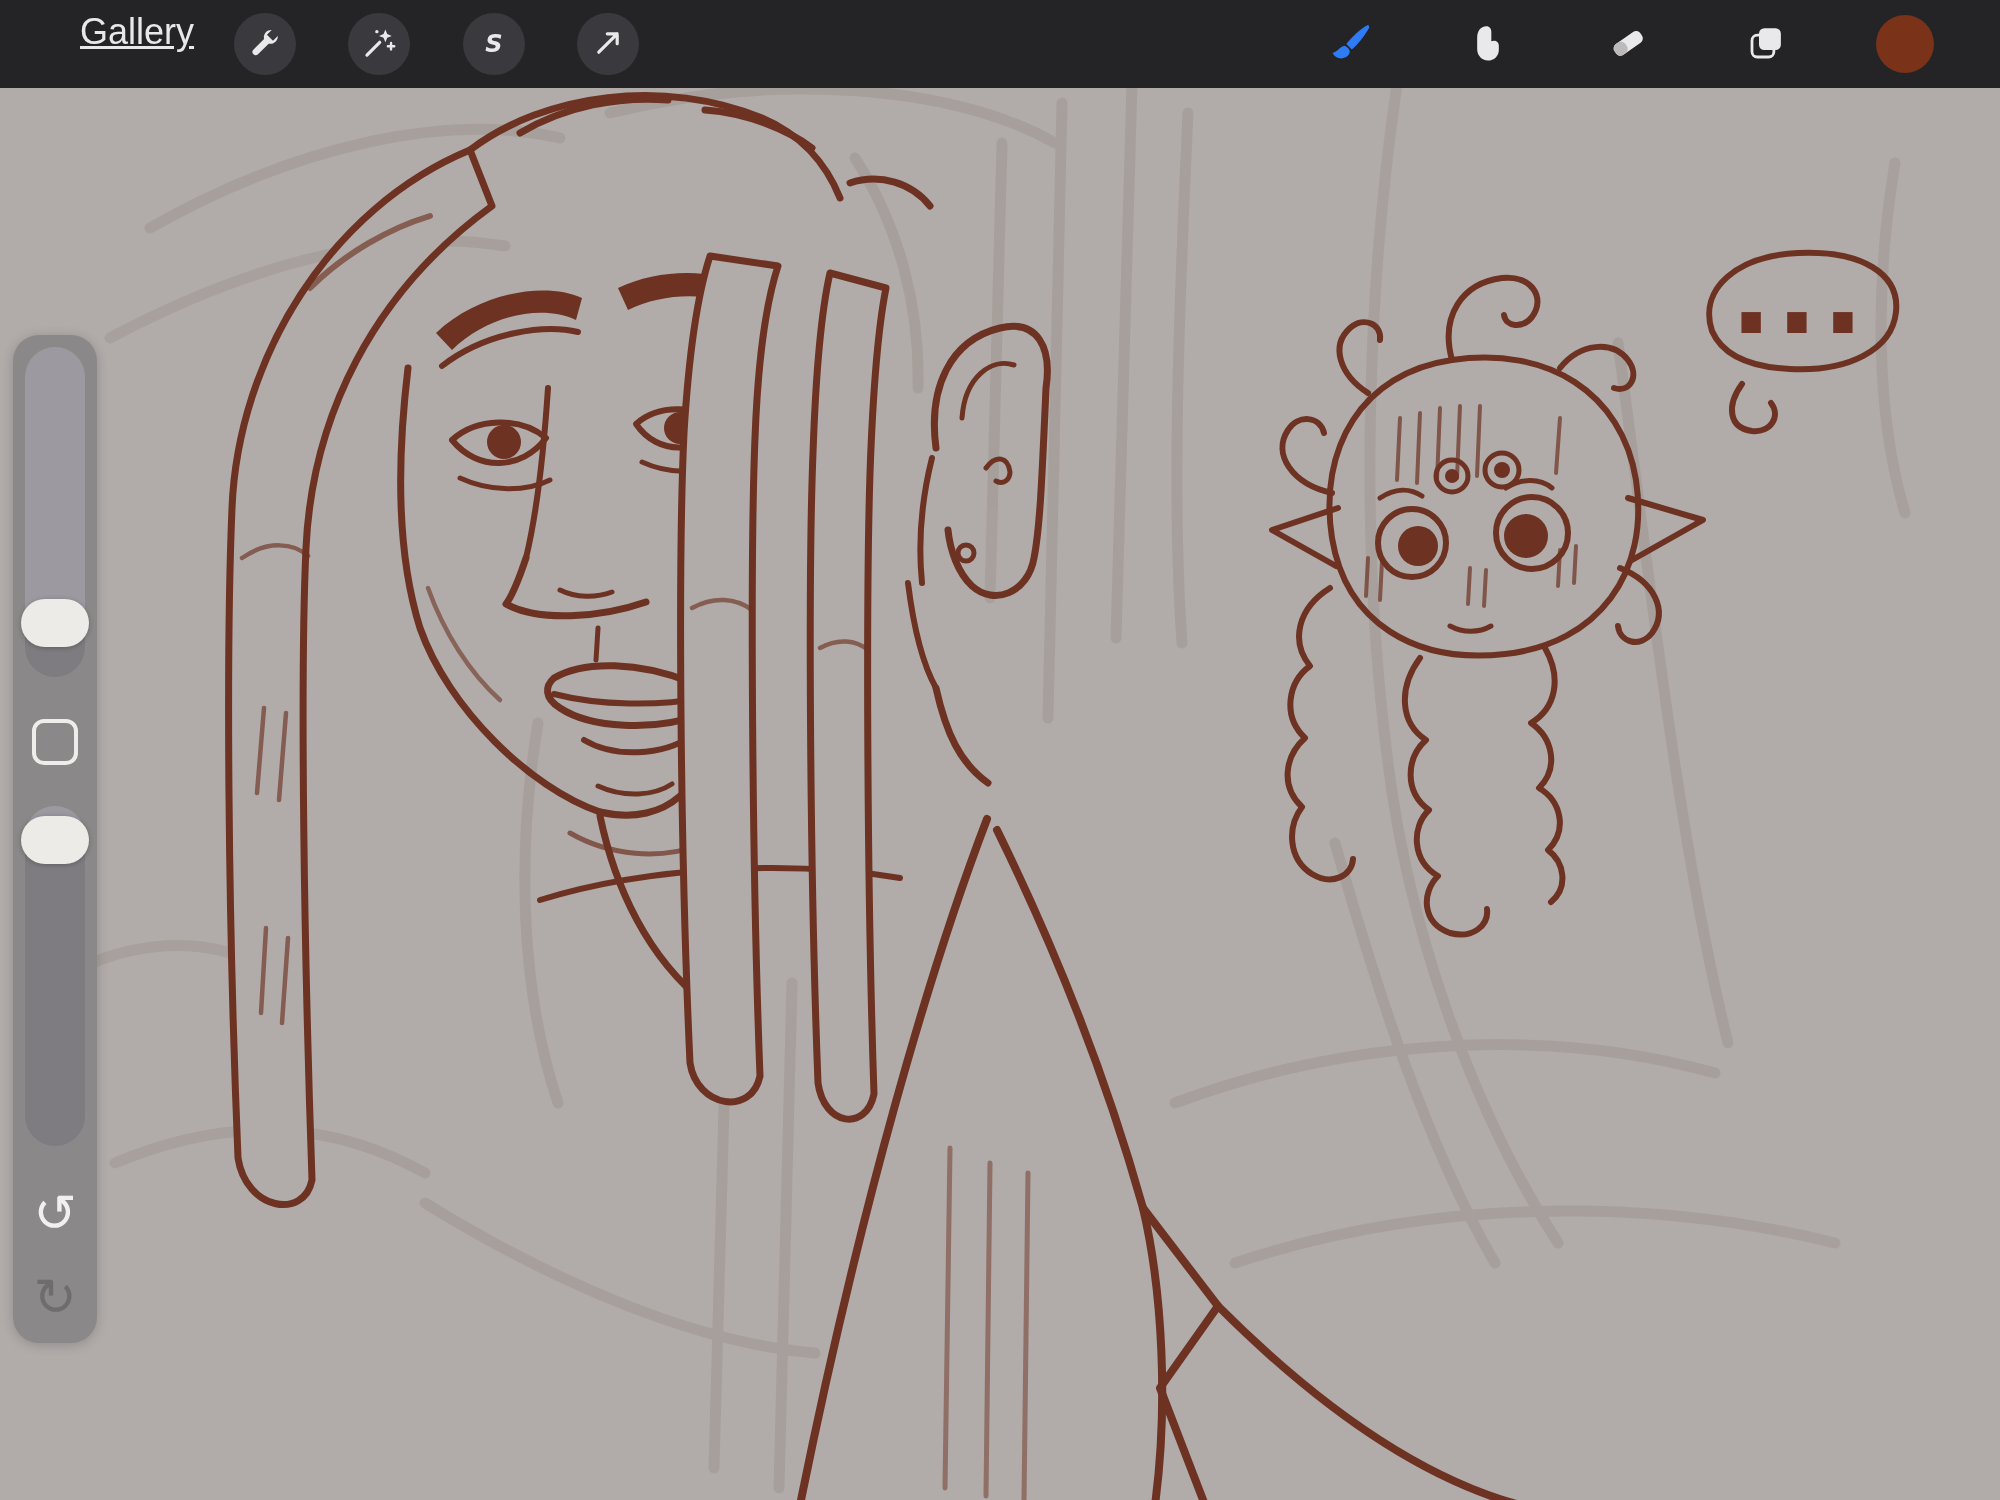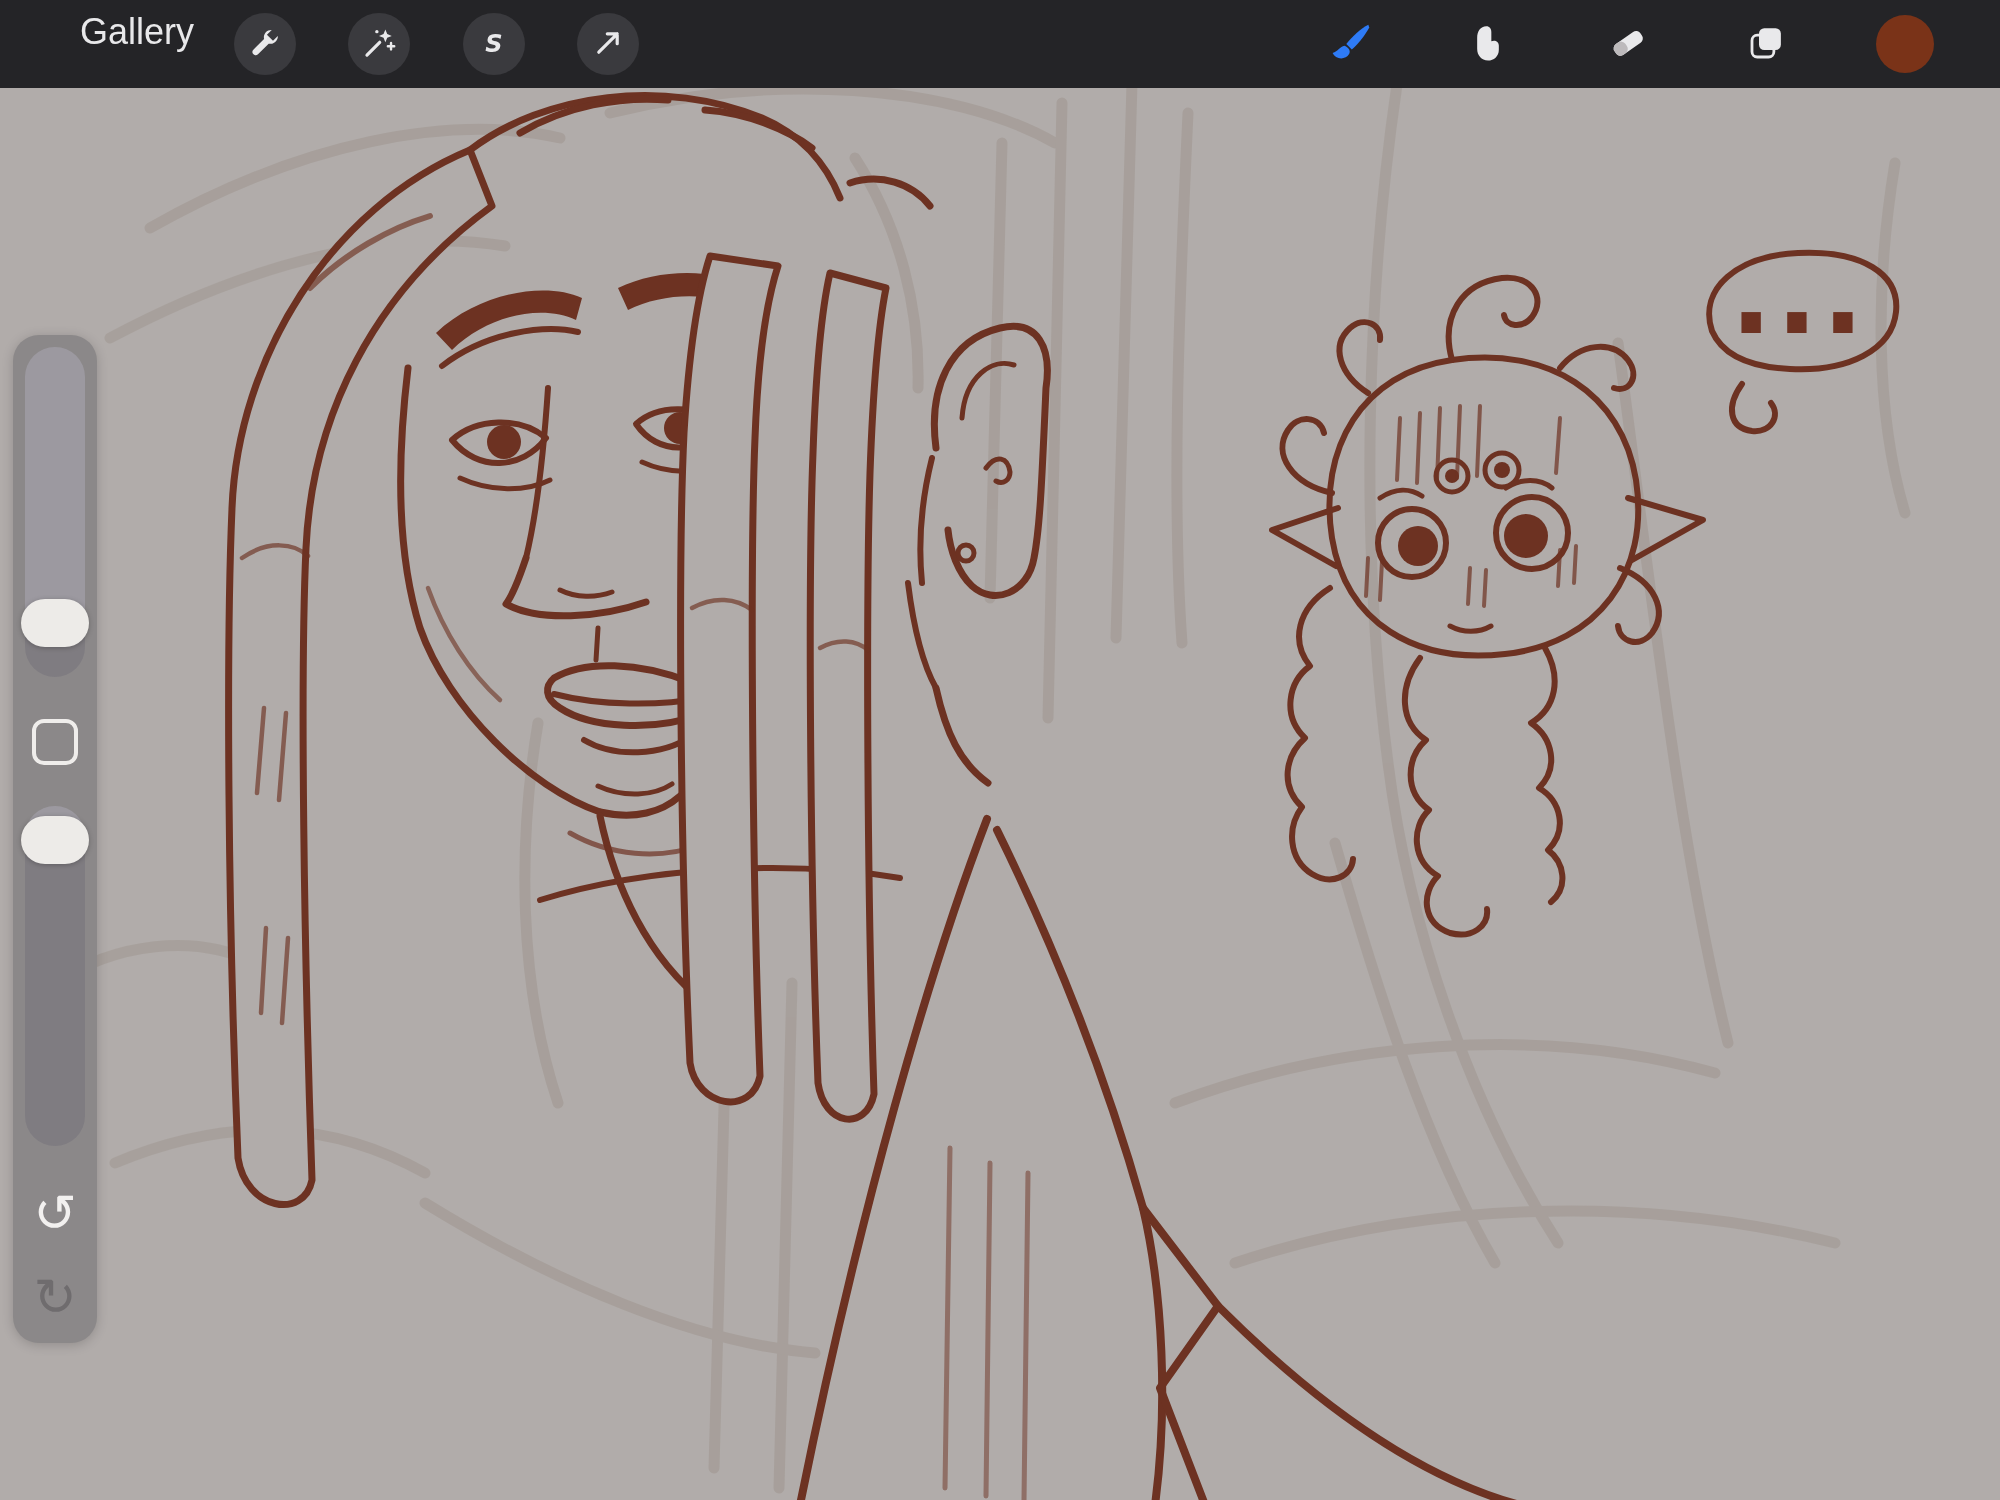--- a/index.html
+++ b/index.html
@@ -15,21 +15,21 @@
     font-family:"Liberation Sans", sans-serif;
   }
   
   .topbar{
     position:absolute;top:0;left:0;width:2000px;height:88px;
     background:var(--topbar-bg);z-index:10;
   }
   .gallery-btn{
     position:absolute;left:80px;top:0;height:64px;display:flex;align-items:center;
     background:none;border:none;color:#e8e8ea;font-size:36px;
-    font-family:"Liberation Sans", sans-serif;cursor:pointer;
+    font-family:"Liberation Sans", sans-serif;cursor:pointer;text-decoration:underline;
   }
   .circle-btn{
     position:absolute;top:13px;width:62px;height:62px;border-radius:50%;
     background:var(--circle);border:none;display:flex;align-items:center;
     justify-content:center;cursor:pointer;
   }
   .flat-btn{
     position:absolute;top:13px;width:62px;height:62px;background:none;border:none;
     display:flex;align-items:center;justify-content:center;cursor:pointer;
   }

